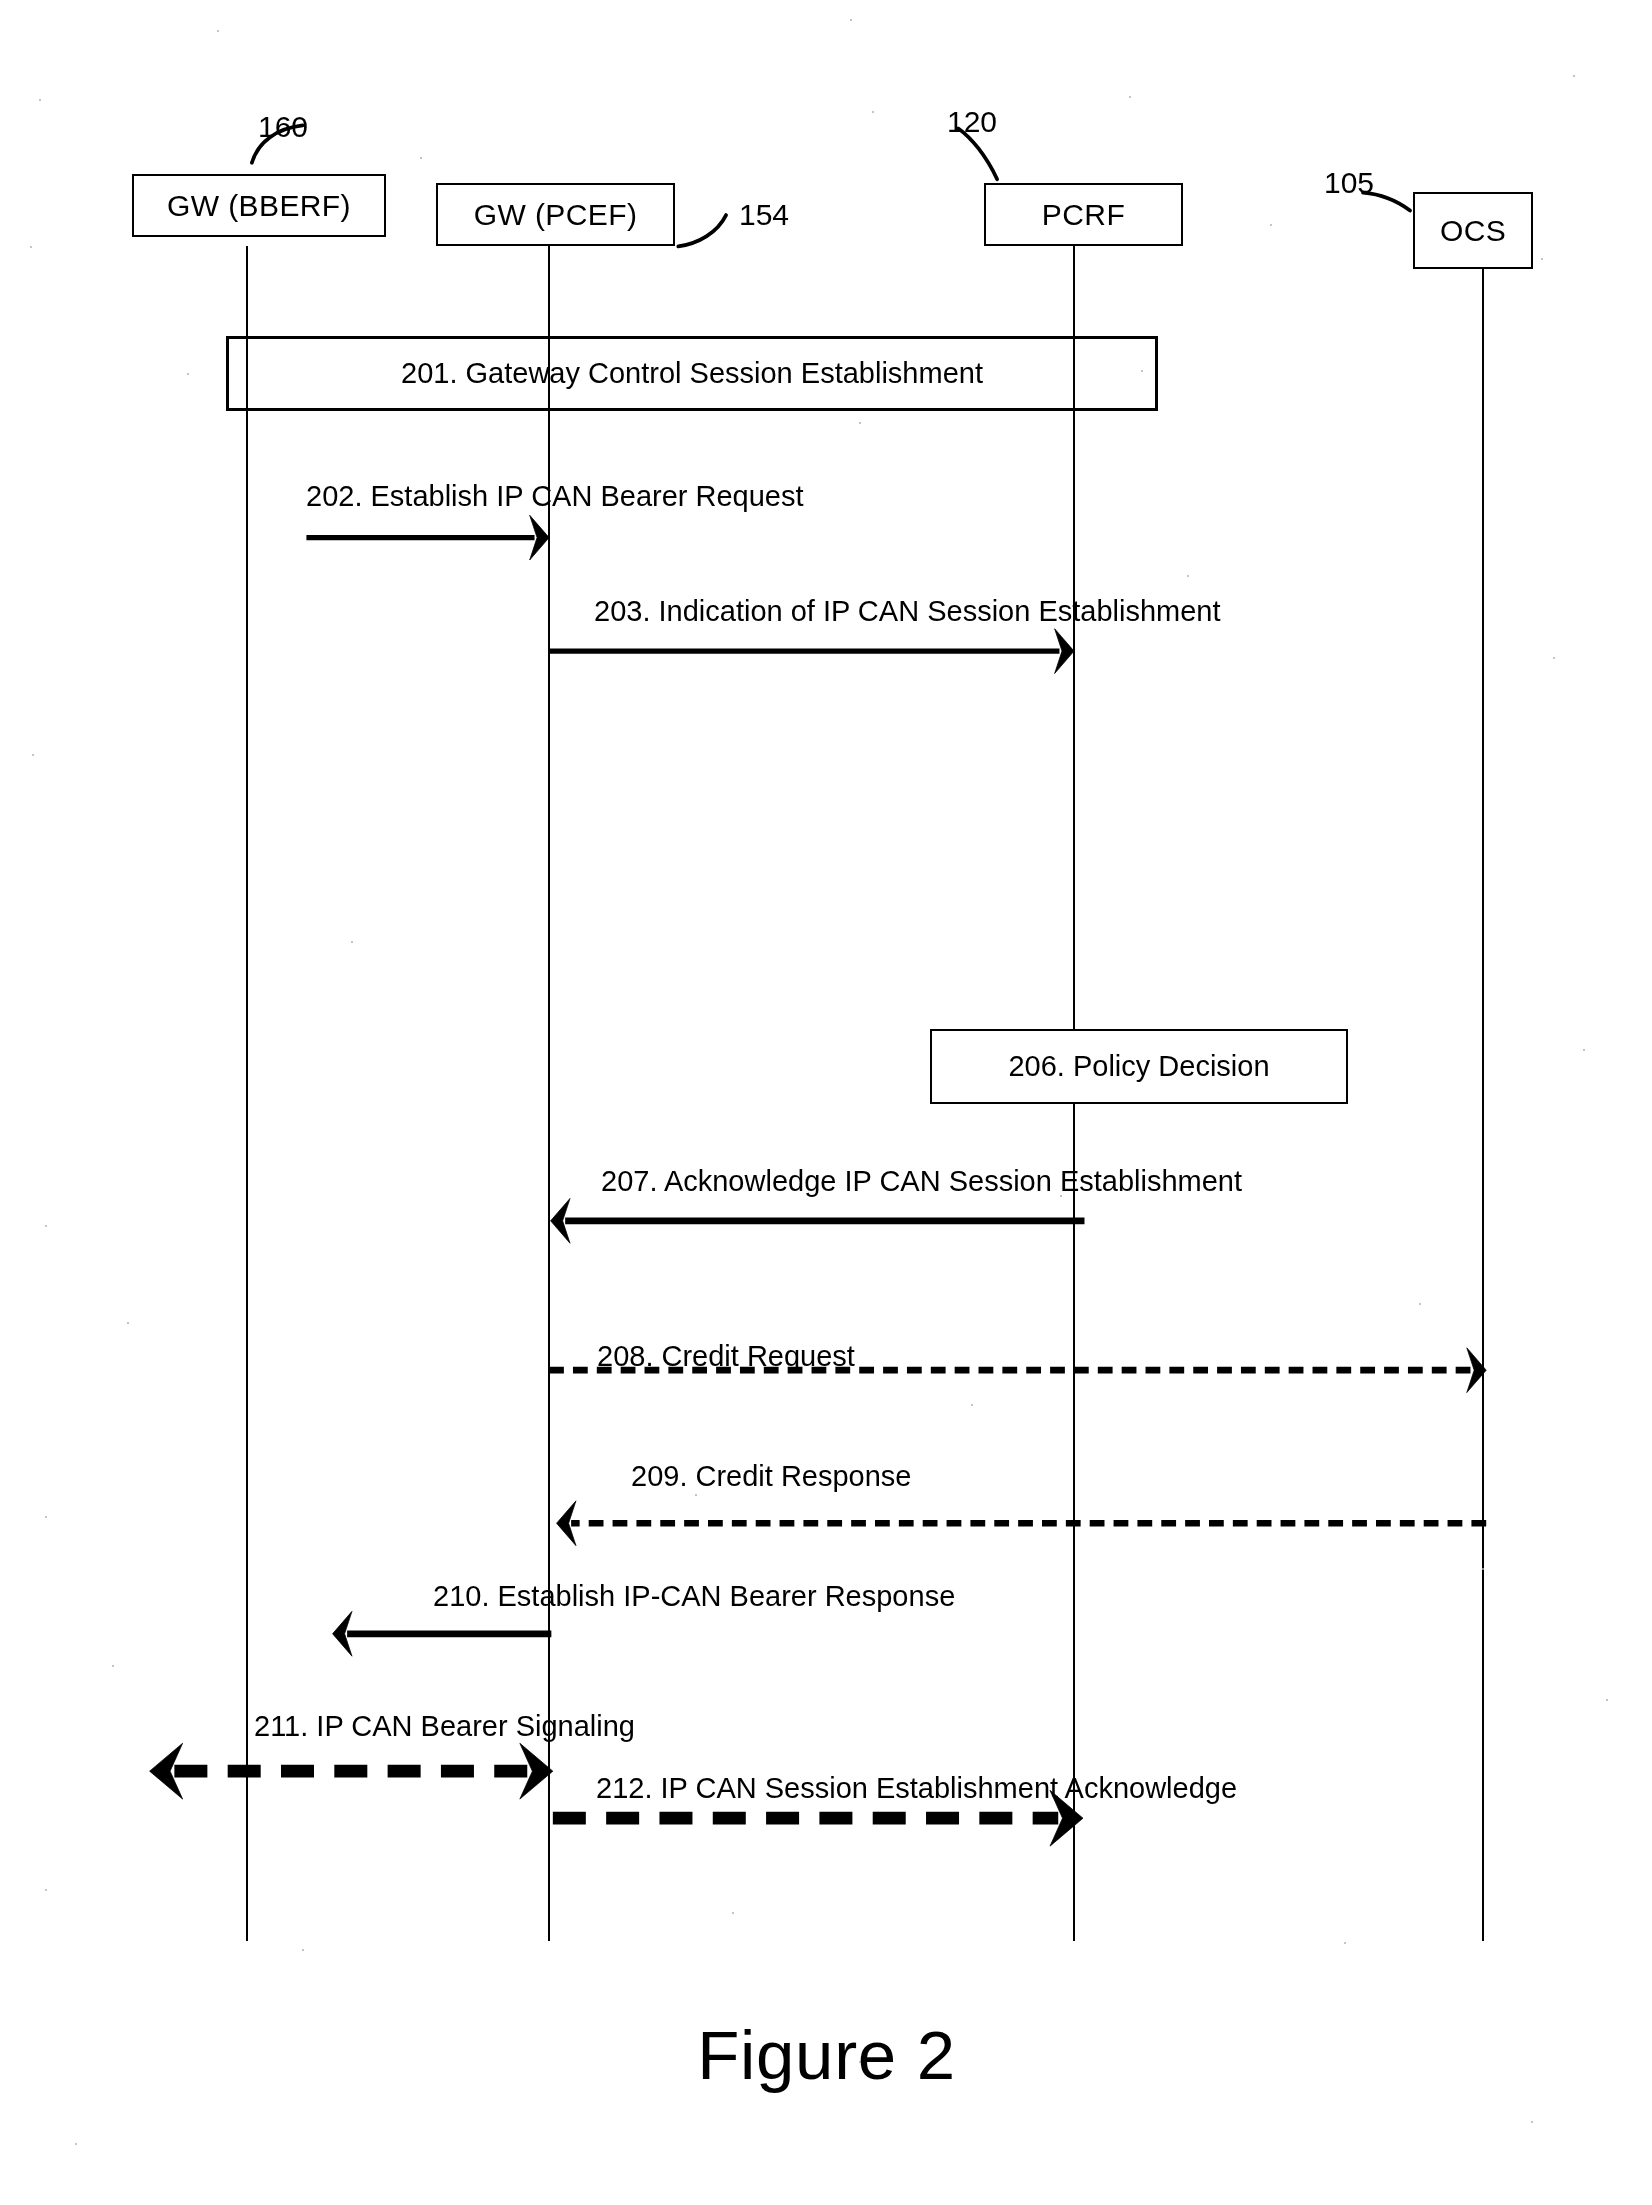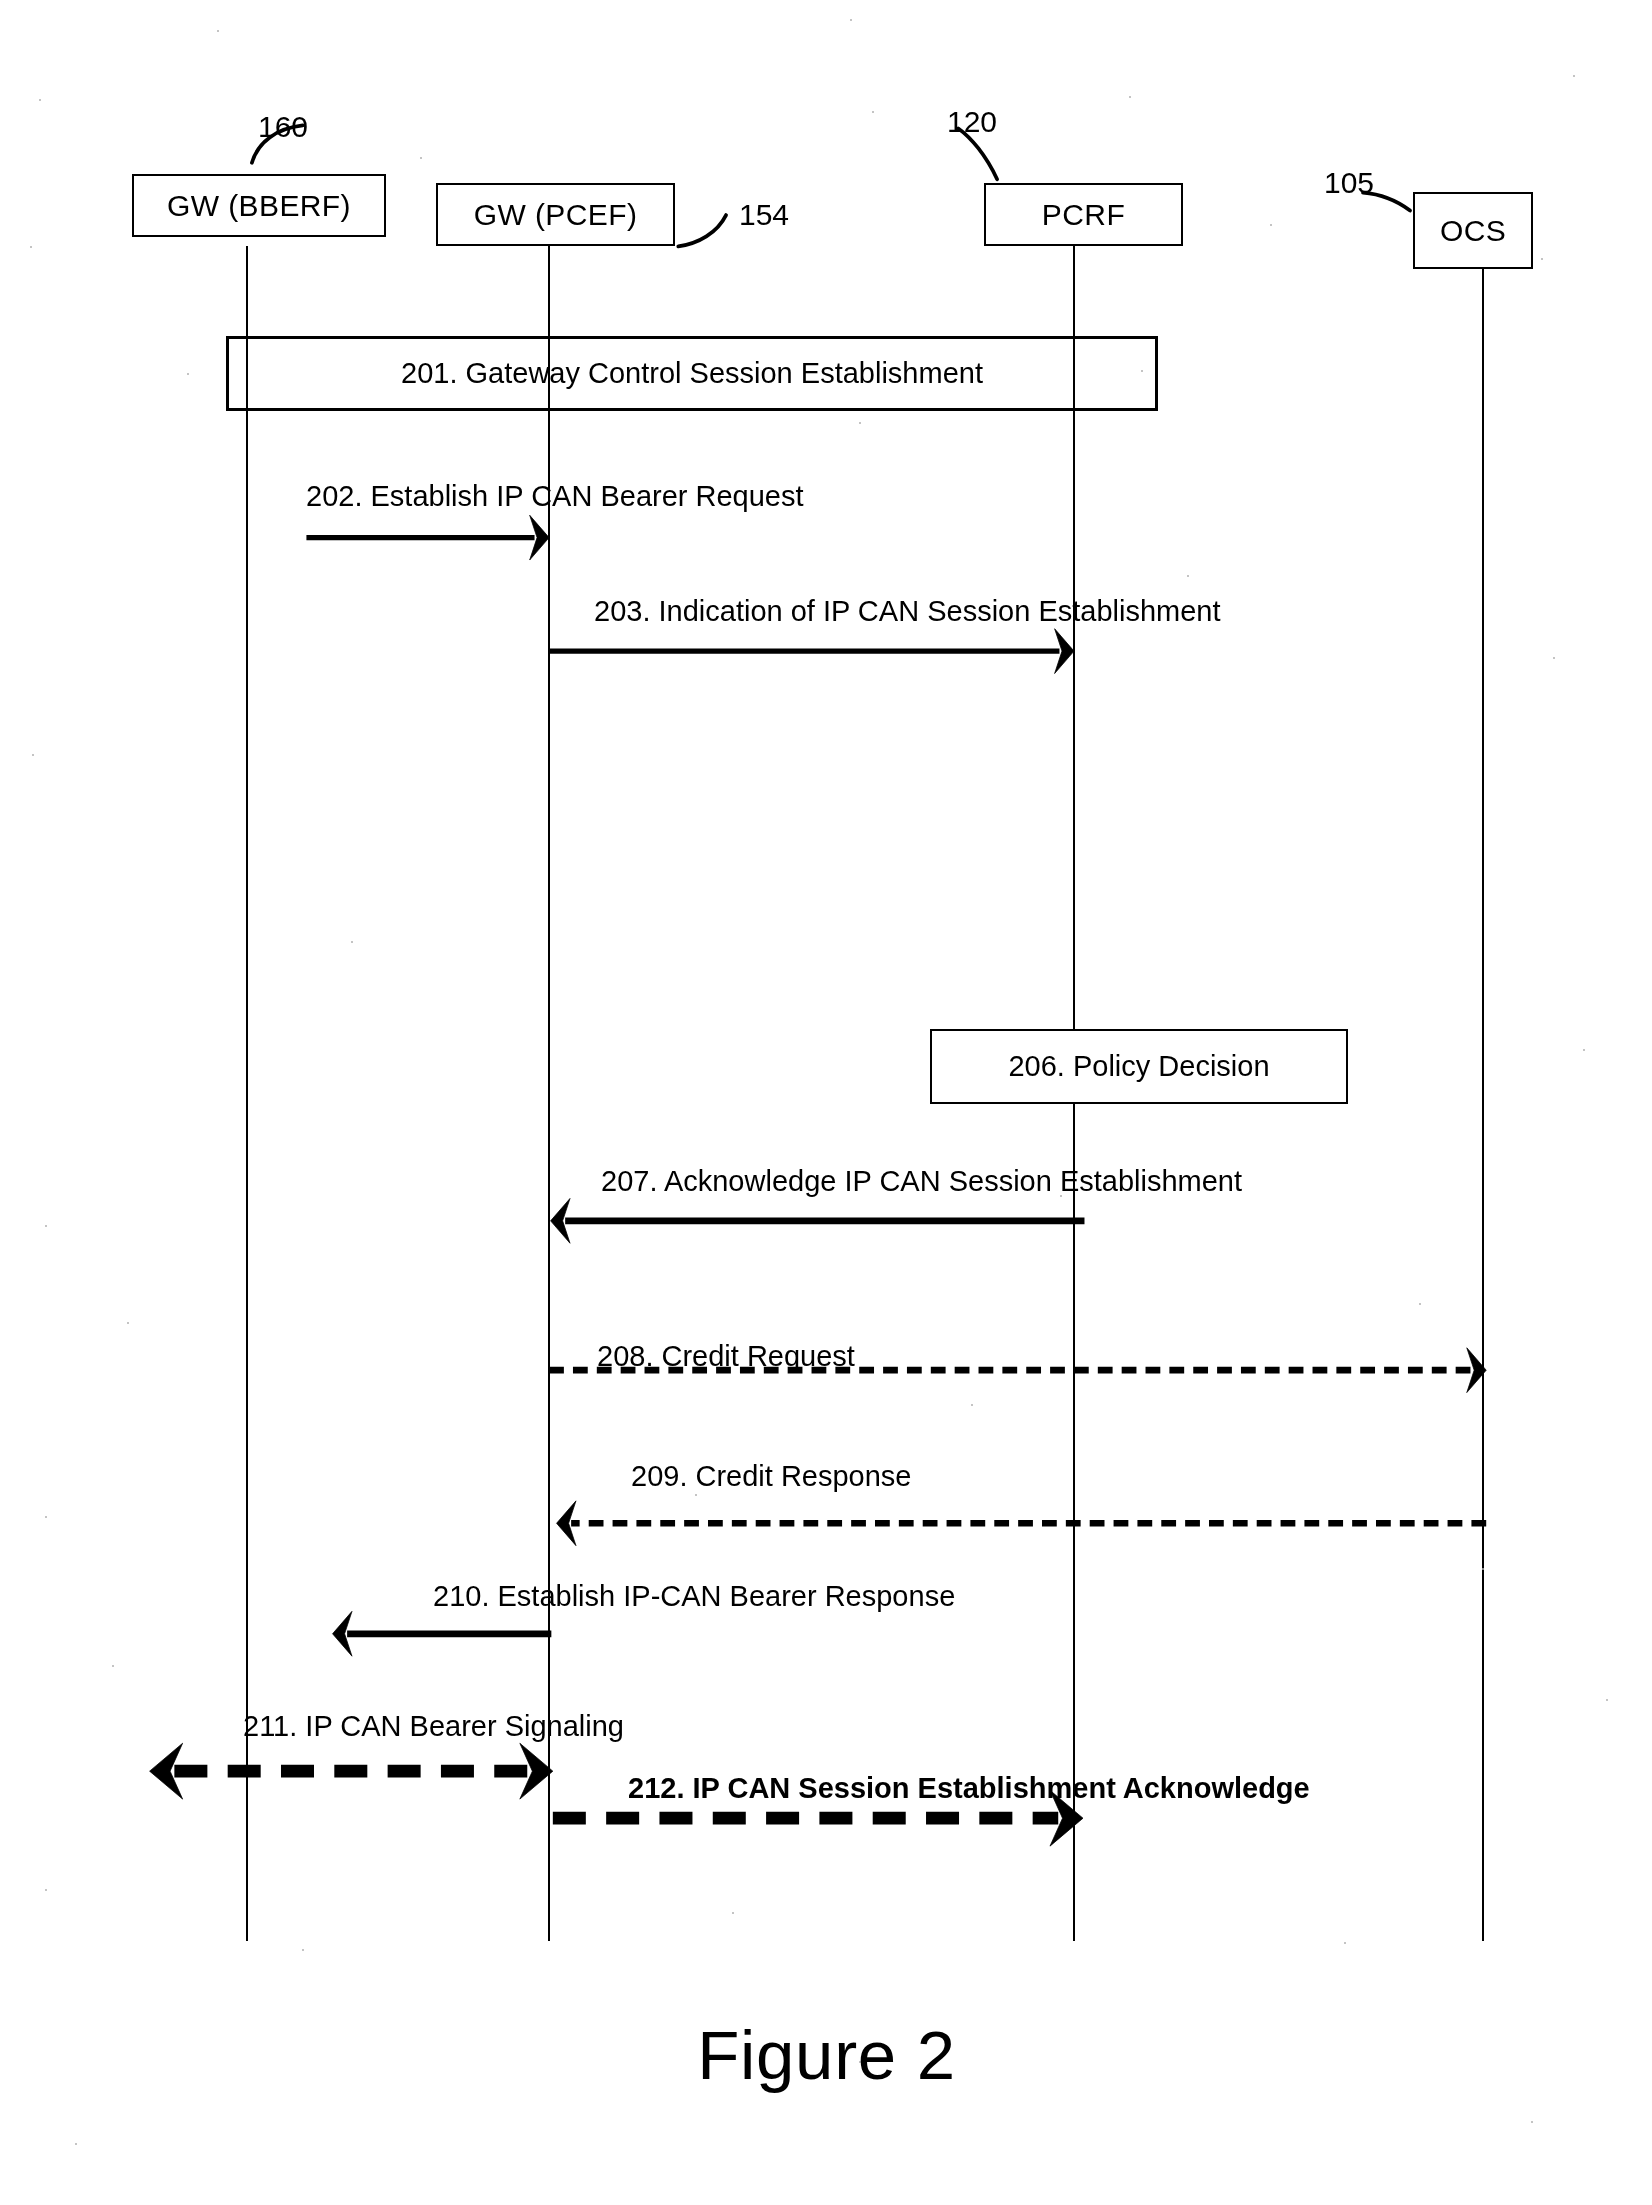--- a/index.html
+++ b/index.html
@@ -136,22 +136,22 @@
       </div>
     </div>
 
   <div id="step-labels">
       <div class="msg-label" style="left: 306px; top: 482px;">202. Establish IP CAN Bearer Request</div>
       <div class="msg-label" style="left: 594px; top: 597px;">203. Indication of IP CAN  Session Establishment</div>
       <div class="msg-label" style="left: 601px; top: 1167px;">207. Acknowledge IP CAN Session Establishment</div>
       <div class="msg-label" style="left: 597px; top: 1322px; margin-top: 20px;">208. Credit Request</div>
       <div class="msg-label" style="left: 611px; top: 1462px; margin-left: 20px;">209. Credit Response</div>
       <div class="msg-label" style="left: 433px; top: 1582px;">210. Establish IP-CAN Bearer Response</div>
-      <div class="msg-label" style="left: 243px; top: 1712px;">211. IP CAN Bearer Signaling</div>
-      <div class="msg-label" style="left: 628px; top: 1774px; font-weight: bold;">212. IP CAN  Session Establishment Acknowledge</div>
+      <div class="msg-label" style="left: 254px; top: 1712px;">211. IP CAN Bearer Signaling</div>
+      <div class="msg-label" style="left: 596px; top: 1774px;">212. IP CAN  Session Establishment Acknowledge</div>
     </div>
 
   <svg class="arrow-layer" id="arrows" viewBox="0 0 2213 2953" xmlns="http://www.w3.org/2000/svg">
       <path d="M 410 720 L 715.5 720" stroke="#000" stroke-width="7" fill="none" stroke-linecap="butt"></path>
       <path d="M 735 720 L 709 690 L 718.88 720 L 709 750 Z" fill="#000" stroke="#000" stroke-width="1"></path>
       <path d="M 735 872 L 1418.5 872" stroke="#000" stroke-width="7" fill="none" stroke-linecap="butt"></path>
       <path d="M 1438 872 L 1412 842 L 1421.88 872 L 1412 902 Z" fill="#000" stroke="#000" stroke-width="1"></path>
       <path d="M 1452 1635 L 756.5 1635" stroke="#000" stroke-width="9" fill="none" stroke-linecap="butt"></path>
       <path d="M 737 1635 L 763 1605 L 753.12 1635 L 763 1665 Z" fill="#000" stroke="#000" stroke-width="1"></path>
       <path d="M 735 1835 L 1970.5 1835" stroke="#000" stroke-width="9" fill="none" stroke-linecap="butt" stroke-dasharray="19.8 12.15"></path>

